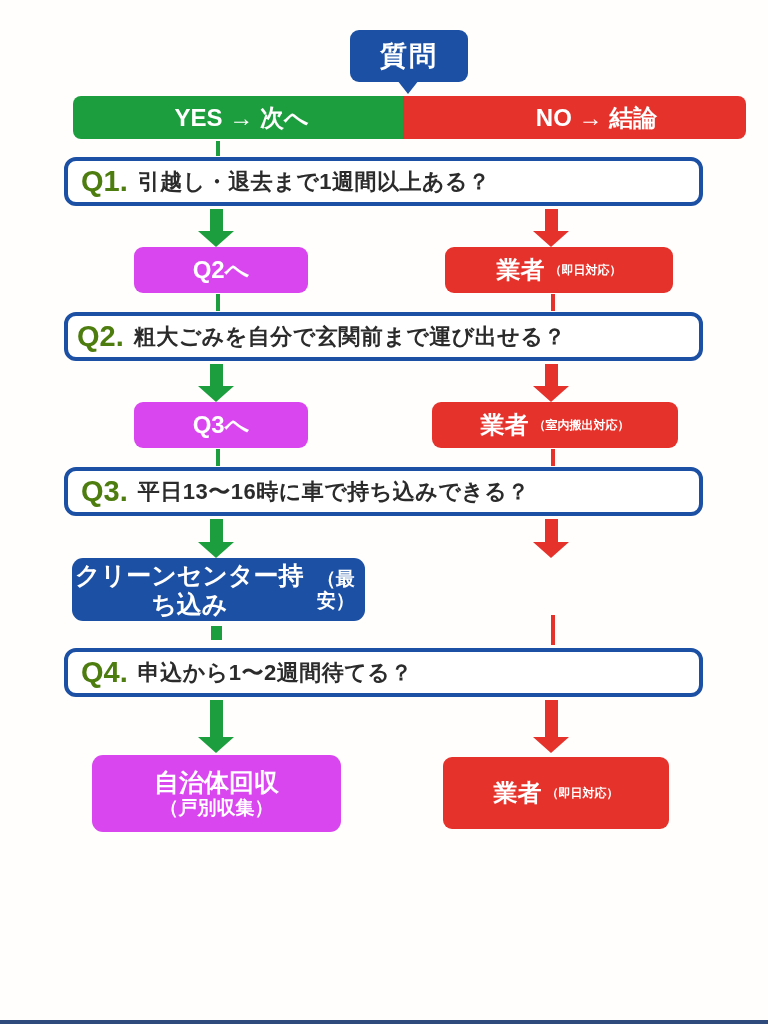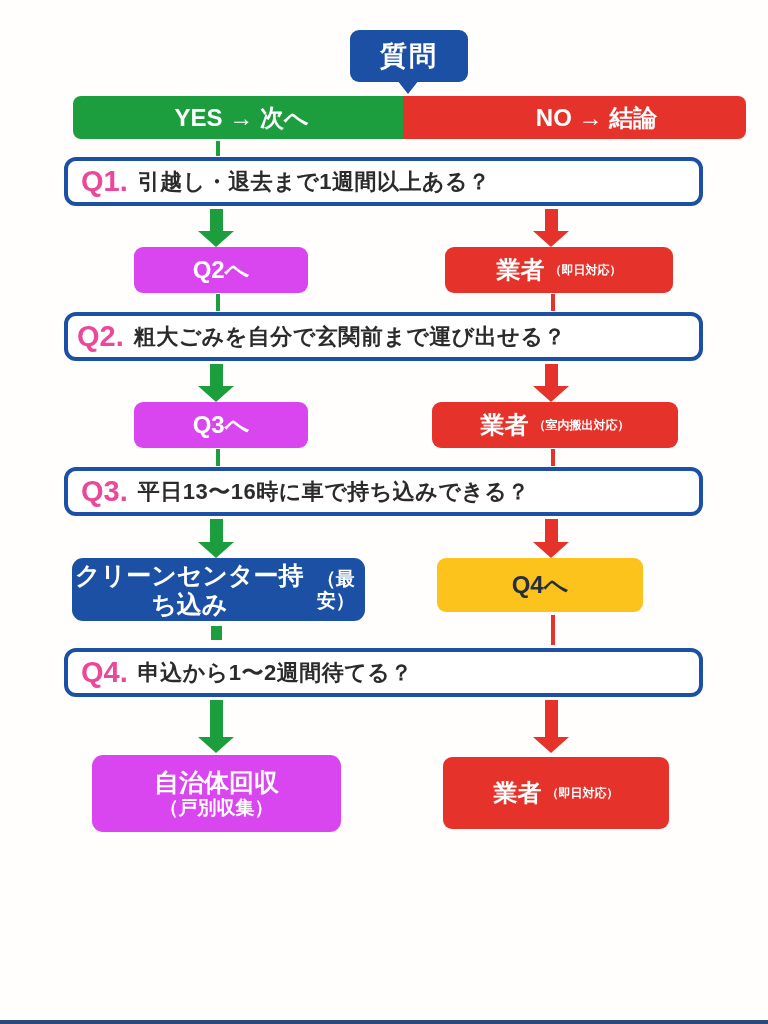--- a/index.html
+++ b/index.html
@@ -16,21 +16,21 @@
 
   
   .hdr{position:absolute;top:96px;height:43px;display:flex;align-items:center;justify-content:center;
        color:#fff;font-size:24px;}
   .hdr-yes{left:66px;width:337px;background:#1d9e3e;border-radius:8px 0 0 8px;margin-left:7px;}
   .hdr-no{left:403px;width:299px;background:#e5332c;border-radius:0 8px 8px 0;padding-left:44px;}
 
   
   .qbox{position:absolute;left:64px;width:639px;height:49px;background:#fff;border:4px solid #1c50a4;
         border-radius:12px;display:flex;align-items:center;padding:0 13px;box-sizing:border-box;}
-  .qid{color:#ec4899;font-size:29px;margin-right:10px;flex:0 0 auto;}
+  .qid{color:#4d7c0f;font-size:29px;margin-right:10px;flex:0 0 auto;}
   .qtext{color:#2b2b2b;font-size:22px;letter-spacing:.5px;white-space:nowrap;}
 
   
   .tick{position:absolute;width:4px;}
   .tick.g{background:#1d9e3e;} .tick.r{background:#e5332c;}
   .tick.sq{width:11px;}
 
   
   .arrow{position:absolute;width:36px;display:flex;flex-direction:column;align-items:center;}
   .arrow .shaft{width:13px;}
@@ -124,23 +124,20 @@
       <div class="head"></div>
   </div>
   <div class="arrow r" style="left:533px;top:519px;">
     <div class="shaft" style="height:23px;"></div>
       <div class="head"></div>
   </div>
   <div class="result blue" style="left:72px;top:558px;width:293px;height:63px;">
     <span class="line1">クリーンセンター持ち込み</span>
     <span class="line2">（最安）</span>
   </div>
-  <div class="result yellow" style="left:437px;top:558px;width:206px;height:54px;">
-    <span class="main">Q4へ</span>
-  </div>
   <div class="tick g sq" style="left:211px;top:626px;height:14px;"></div>
   <div class="tick r" style="left:551px;top:615px;height:30px;"></div>
 
   <div class="qbox" style="top:648px;">
     <span class="qid">Q4.</span>
     <span class="qtext">申込から1〜2週間待てる？</span>
   </div>
   <div class="arrow g" style="left:198px;top:700px;">
     <div class="shaft" style="height:37px;"></div>
       <div class="head"></div>

